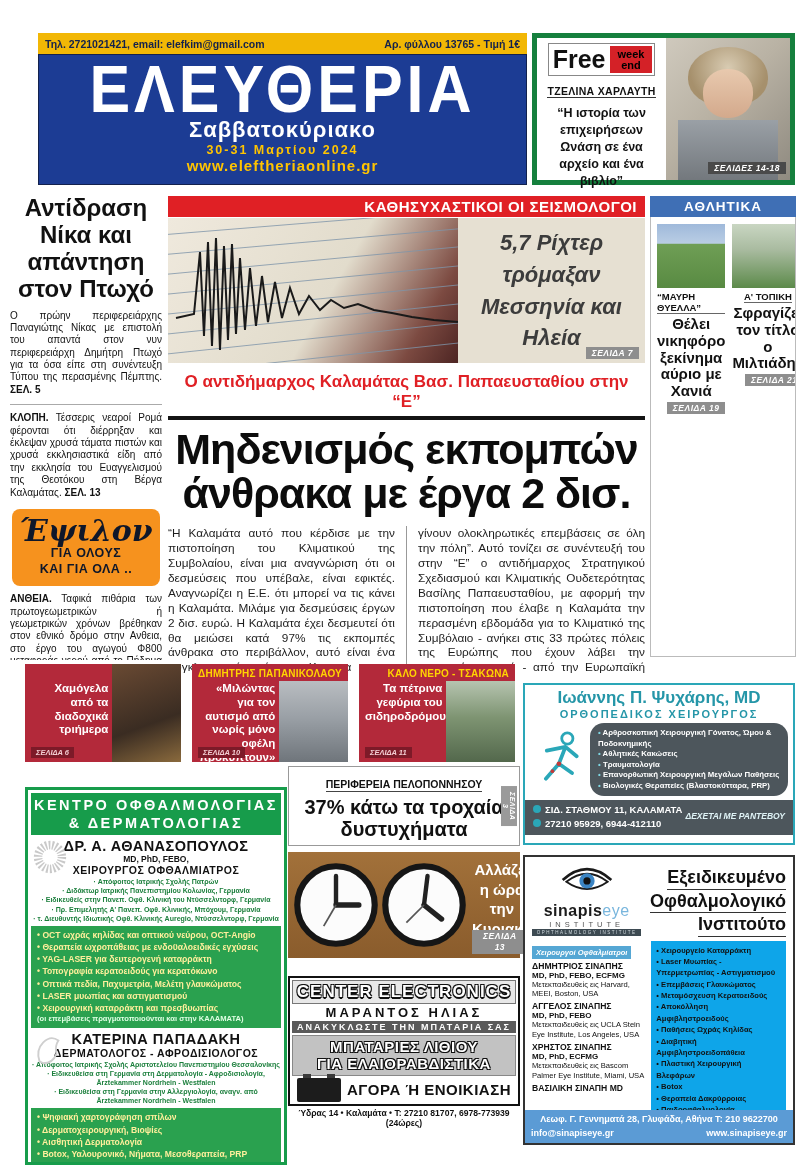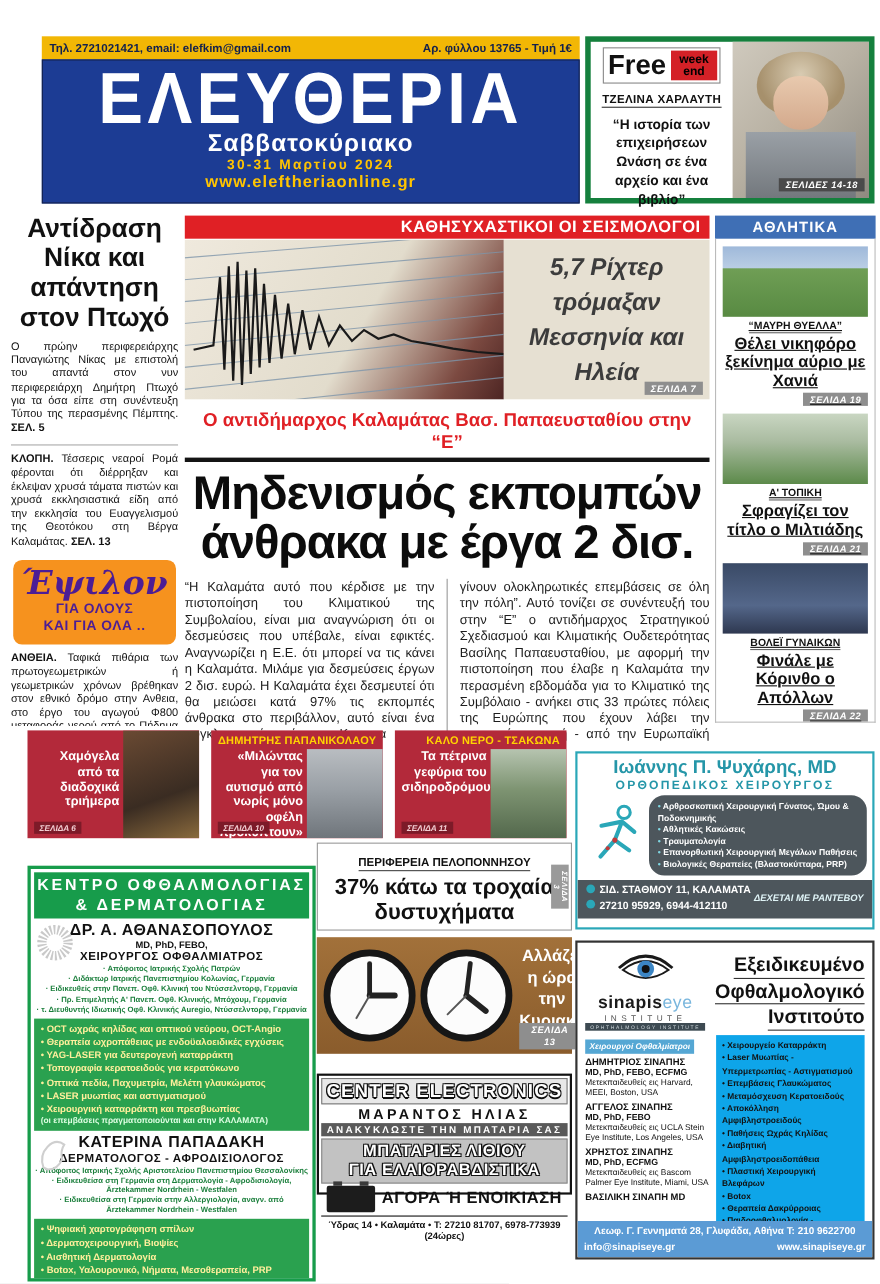--- a/index.html
+++ b/index.html
@@ -37,21 +37,21 @@
            background:linear-gradient(#e8c9ae,#d3a98c);}
   .fw-body{position:absolute;left:10%;top:58%;width:80%;height:42%;
            background:linear-gradient(#9aa0a6,#73787d);}
   .fw-badge{position:absolute;right:4px;bottom:6px;background:#4a4a4a;}
   
   .leftcol{position:absolute;left:10px;top:195px;width:152px;height:465px;overflow:hidden;}
   .lead-title{font-size:24px;font-weight:bold;text-align:center;line-height:1.12;}
   .leftcol p{font-size:10px;line-height:1.24;text-align:justify;margin:7px 0 0;}
   .leftcol hr{border:none;border-top:1px solid #aaa;margin:8px 0 0;}
   .pg{font-weight:bold;}
-  .epsilon{background:#f6921e;border-radius:8px;color:#4c1d95;text-align:center;
+  .epsilon{background:#f6921e;border-radius:8px;color:#0f172a;text-align:center;
            padding:7px 4px 9px;margin:10px 2px 2px;}
   .eps-name{font-family:"DejaVu Serif",serif;font-style:italic;font-weight:bold;font-size:30px;
             line-height:1;}
   .eps-sub{font-size:12.5px;font-weight:bold;letter-spacing:.5px;line-height:1.25;}
   
   .main{position:absolute;left:168px;top:196px;width:477px;}
   .banner{background:#e02025;color:#fff;font-weight:bold;font-size:15px;text-align:right;
           padding:2px 8px;letter-spacing:.5px;}
   .hero{display:flex;height:145px;margin-top:1px;}
   .seismo{flex:1.55;position:relative;overflow:hidden;
@@ -68,21 +68,21 @@
             letter-spacing:-1px;margin-top:8px;color:#0c0c0c;}
   .cols{display:flex;margin-top:10px;height:152px;overflow:hidden;}
   .col{flex:1;font-size:11.8px;line-height:1.27;text-align:justify;color:#1d1d1d;}
   .col+.col{border-left:1px solid #999;padding-left:11px;margin-left:11px;}
   .redsq{display:inline-block;width:9px;height:9px;background:#e02025;margin:0 3px 0 6px;}
   
   .sports{position:absolute;left:650px;top:196px;width:146px;height:465px;}
   .sports-h{background:#3f6fb5;color:#fff;font-weight:bold;font-size:13.5px;text-align:center;
             padding:3px 0;letter-spacing:1px;}
   .sports-box{border:1px solid #bbb;border-top:none;padding:7px 6px;display:flex;
-              flex-direction:column;gap:7px;height:440px;overflow:hidden;text-decoration:underline;}
+              gap:7px;height:440px;overflow:hidden;}
   .sp-item{display:flex;flex-direction:column;align-items:center;}
   .sp-photo{width:100%;height:64px;}
   .ph-soccer{background:linear-gradient(#9fb9da 0%,#b9cde4 30%,#6f9e55 32%,#588a42 100%);}
   .ph-team{background:linear-gradient(#c9d6c2 0%,#a9bba0 40%,#5c8a4a 100%);}
   .ph-volley{background:linear-gradient(#3a4a66 0%,#54678a 60%,#2e3850 100%);}
   .sp-label{font-size:9.5px;font-weight:bold;border-bottom:1px solid #666;margin-top:3px;}
   .sp-head{font-size:15px;font-weight:bold;text-align:center;line-height:1.12;margin-top:2px;}
   .sp-badge{align-self:flex-end;margin-top:2px;}
   
   .teasers{position:absolute;left:25px;top:664px;width:490px;display:flex;gap:11px;}
@@ -120,21 +120,21 @@
           background:#9a9a9a;color:#fff;font-size:7px;font-weight:bold;font-style:italic;
           padding:6px 1px;letter-spacing:.5px;}
   .clockbox{position:absolute;left:288px;top:852px;width:232px;height:106px;
             background:linear-gradient(#a2713a,#8a5c2c);display:flex;}
   .clk-photos{flex:1.9;display:flex;align-items:center;justify-content:space-around;padding:4px;}
   .clk-text{flex:1;color:#fff;font-weight:bold;font-size:15px;text-align:center;line-height:1.3;
             display:flex;flex-direction:column;justify-content:center;position:relative;
             padding-bottom:12px;}
   .clk-badge{position:absolute;right:4px;bottom:4px;}
   
-  .elad{position:absolute;left:288px;top:976px;width:232px;height:110px;border:2px solid #111;
+  .elad{position:absolute;left:288px;top:976px;width:232px;height:130px;border:2px solid #111;
         background:#fff;padding:2px;text-align:center;}
   .el-title{font-size:17px;font-weight:900;letter-spacing:1px;color:#fff;background:#e8e8e8;
             text-shadow:-1px -1px 0 #111,1px -1px 0 #111,-1px 1px 0 #111,1px 1px 0 #111,
                         0 2px 0 #111;border:1px solid #777;padding:1px 0;}
   .el-name{font-size:13px;font-weight:bold;letter-spacing:3px;margin-top:1px;}
   .el-bar{background:#5a5a5a;color:#fff;font-size:9px;font-weight:bold;letter-spacing:2px;
           padding:1px 0;margin-top:1px;}
   .el-gray{background:#c2c2c2;border:1px solid #888;margin-top:2px;padding:2px 0;
            font-size:15px;font-weight:900;letter-spacing:.5px;color:#fff;line-height:1.15;
            text-shadow:-1px -1px 0 #111,1px -1px 0 #111,-1px 1px 0 #111,1px 1px 0 #111;}

